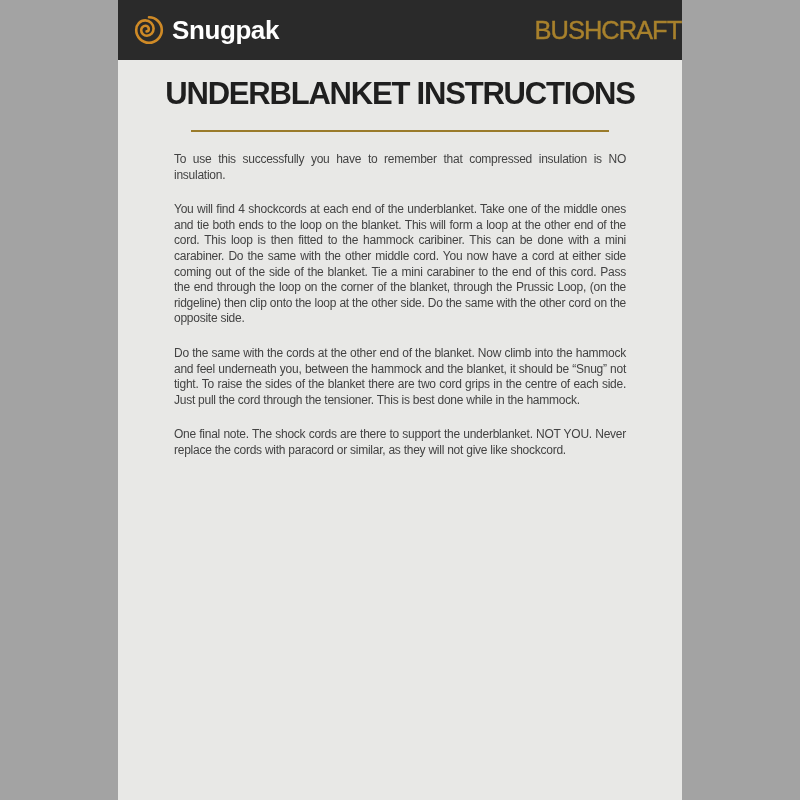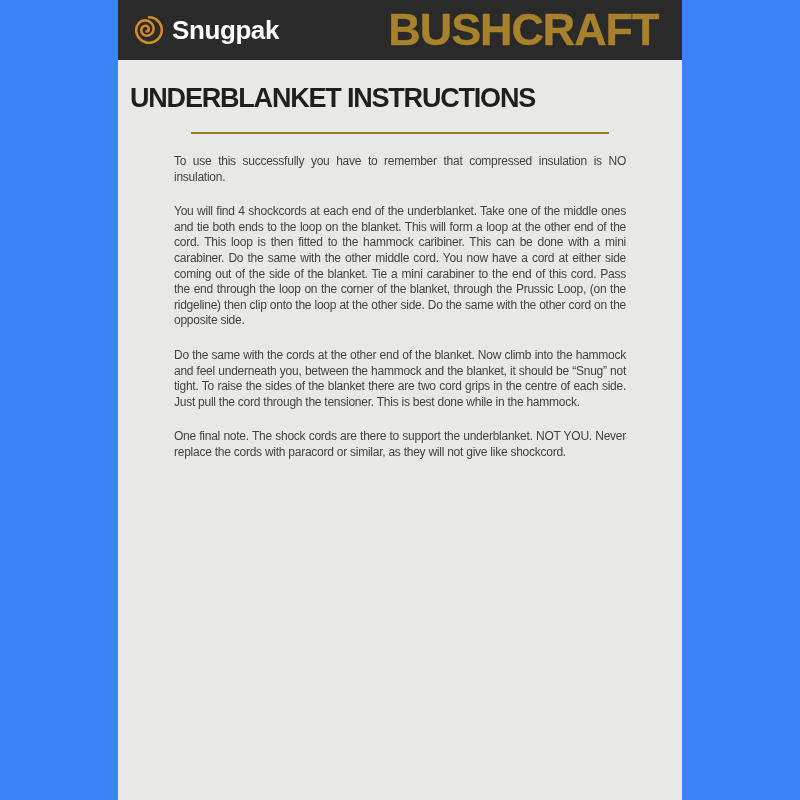--- a/index.html
+++ b/index.html
@@ -10,21 +10,21 @@
   body {
     width: 800px;
     height: 800px;
     overflow: hidden;
     font-family: "Liberation Sans", sans-serif;
   }
   .page {
     position: relative;
     width: 800px;
     height: 800px;
-    background: #3b82f6;
+    background: #a3a3a3;
     box-sizing: border-box;
   }
   .card {
     position: absolute;
     left: 118px;
     top: 0px;
     width: 564px;
     height: 800px;
     background: #e8e8e6;
     overflow: hidden;
@@ -52,43 +52,44 @@
   }
   .brand-name {
     color: #ffffff;
     font-size: 26px;
     font-weight: bold;
     letter-spacing: -0.4px;
     line-height: 1;
   }
   .bushcraft {
     position: absolute;
-    right: 26px;
+    right: 2px;
     top: 50%;
     transform: translateY(-50%);
     color: #a8812c;
-    font-size: 44px;
-    font-weight: bold;
+    font-size: 25px;
+    font-weight: normal;
     font-family: "Liberation Sans", sans-serif;
     letter-spacing: -1px;
     font-stretch: condensed;
     transform-origin: right center;
     -webkit-text-stroke: 0.4px #a8812c;
   }
   .bushcraft-inner {
     display: inline-block;
     transform: scaleX(1.02);
   }
   
   .doc-title {
+    text-align: center;
     color: #1f1f1f;
-    font-size: 27px;
+    font-size: 31px;
     font-weight: bold;
     letter-spacing: -1.2px;
-    margin-top: 23px;
+    margin-top: 16px;
     padding: 0 12px;
     white-space: nowrap;
   }
   .rule {
     width: 418px;
     height: 2px;
     background: #9a7b2b;
     margin: 18px auto 0 auto;
   }
   

